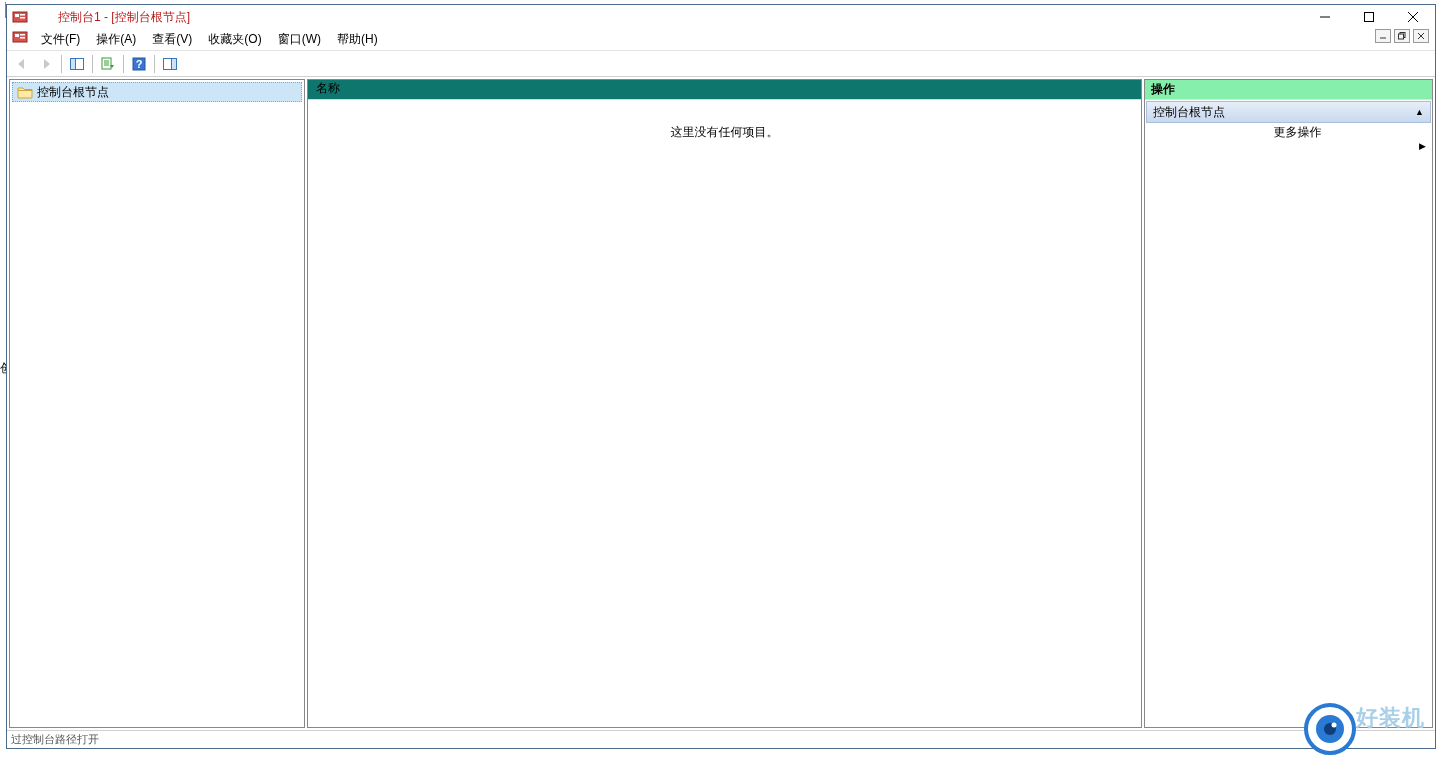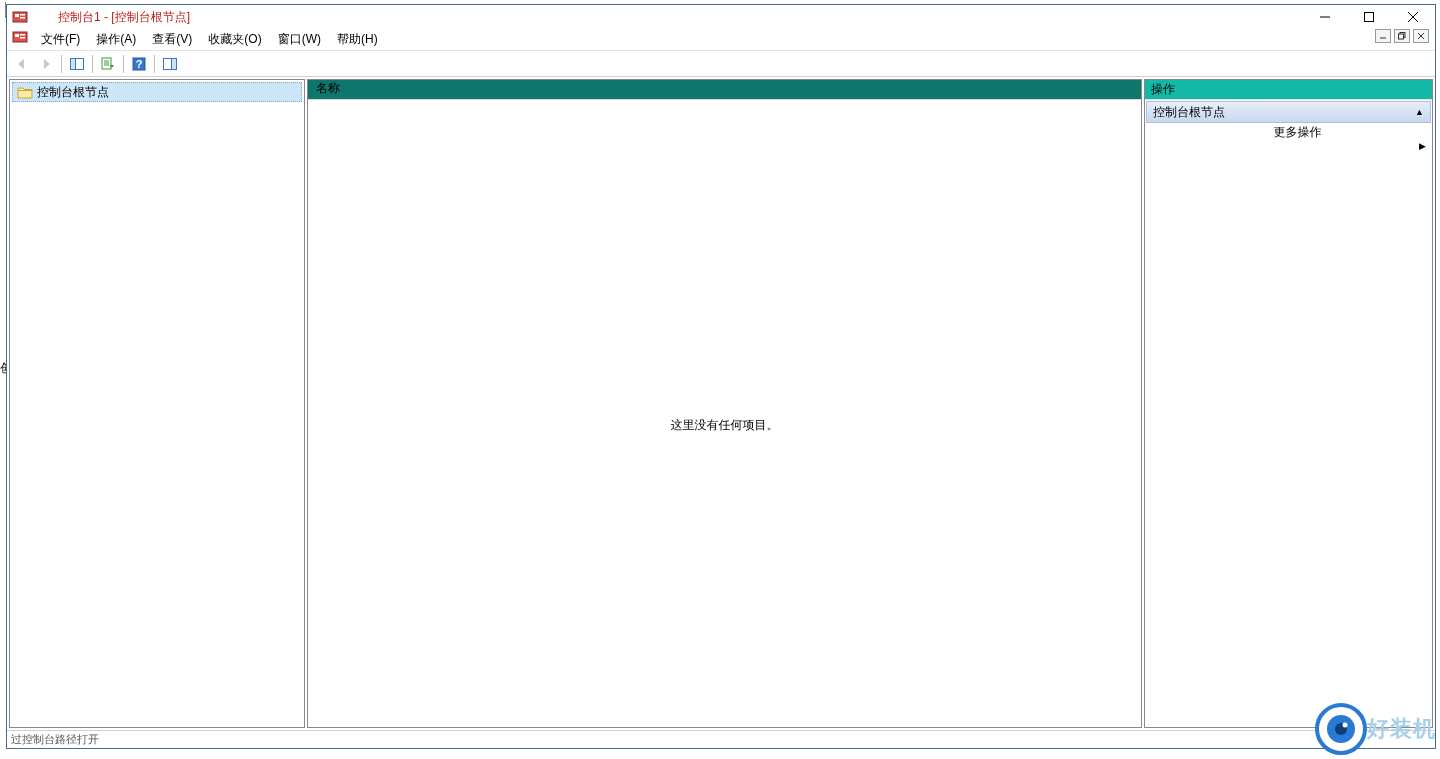--- a/index.html
+++ b/index.html
@@ -18,29 +18,29 @@
 .toolbar { height: 26px; display: flex; align-items: center; padding: 1px 3px; gap: 0; border-bottom: 1px solid #d0d0d0; background: #fff; }
 .tb-btn { width: 24px; height: 22px; display: flex; align-items: center; justify-content: center; border: 1px solid transparent; cursor: default; }
 .tb-btn.disabled { opacity: .45; }
 .tb-sep { width: 1px; height: 18px; background: #c0c0c0; margin: 0 3px; }
 .workarea { flex: 1 1 auto; display: flex; min-height: 0; }
 .left-panel { width: 296px; border: 1px solid #888; margin: 2px 0 2px 2px; background: #fff; overflow: hidden; }
 .tree-item { display: flex; align-items: center; height: 20px; padding: 0 4px; background: #cde6f7; border: 1px dotted #7ea6d8; margin: 2px; cursor: default; }
 .tree-item .folder-icon { width: 16px; height: 13px; margin-right: 4px; }
 .center-panel { flex: 1 1 auto; border: 1px solid #888; margin: 2px; background: #fff; display: flex; flex-direction: column; overflow: hidden; }
 .col-header { height: 20px; border-bottom: 1px solid #d8d8d8; display: flex; padding: 0 8px; background: #0f766e; }
-.empty-msg { flex: 1 1 auto; display: flex; align-items: center; justify-content: center; padding-top: 24px; color: #000; }
+.empty-msg { flex: 1 1 auto; display: flex; align-items: flex-start; justify-content: center; padding-top: 24px; color: #000; }
 .right-panel { width: 289px; border: 1px solid #888; margin: 2px 2px 2px 0; background: #fff; display: flex; flex-direction: column; overflow: hidden; }
-.rp-header { height: 20px; display: flex; align-items: center; padding: 0 6px; background: #14b8a6; border-bottom: 1px solid #e0e0e0; font-weight: normal; }
+.rp-header { height: 20px; display: flex; align-items: center; padding: 0 6px; background: #86efac; border-bottom: 1px solid #e0e0e0; font-weight: bold; }
 .rp-node { height: 22px; padding: 0 6px; display: flex; align-items: center; background: linear-gradient(#e7eef9, #c7d8ef); border: 1px solid #a9bfdc; margin: 1px; cursor: default; }
 .rp-node .arrow { margin-left: auto; font-size: 9px; }
 .rp-action { height: 22px; padding: 0 6px 0 24px; display: flex; align-items: center; cursor: default; flex-direction: column; }
 .rp-action .arrow { margin-left: auto; font-size: 9px; }
 .statusbar { height: 18px; border-top: 1px solid #d0d0d0; display: flex; align-items: center; padding: 0 4px; font-size: 11px; overflow: hidden; color: #555; }
-.watermark { position: absolute; right: 4px; bottom: 4px; display: flex; align-items: center; pointer-events: none; }
+.watermark { position: absolute; right: 15px; bottom: 4px; display: flex; align-items: flex-start; pointer-events: none; }
 .watermark .wm-text { font-size: 22px; font-weight: bold; color: #a8cfe8; letter-spacing: 1px; }
 .left-crop { position: absolute; left: 0; top: 0; width: 6px; height: 100%; background: #fff; }
 .left-crop .bar { position: absolute; left: 0; top: 2px; width: 6px; height: 16px; border-right: 1px solid #888; }
 .left-crop .txt { position: absolute; left: 0; top: 360px; writing-mode: horizontal-tb; font-size: 12px; color: #000; }
 svg { display: block; }
 </style>
 </head>
 <body>
 
 <div class="left-crop">

